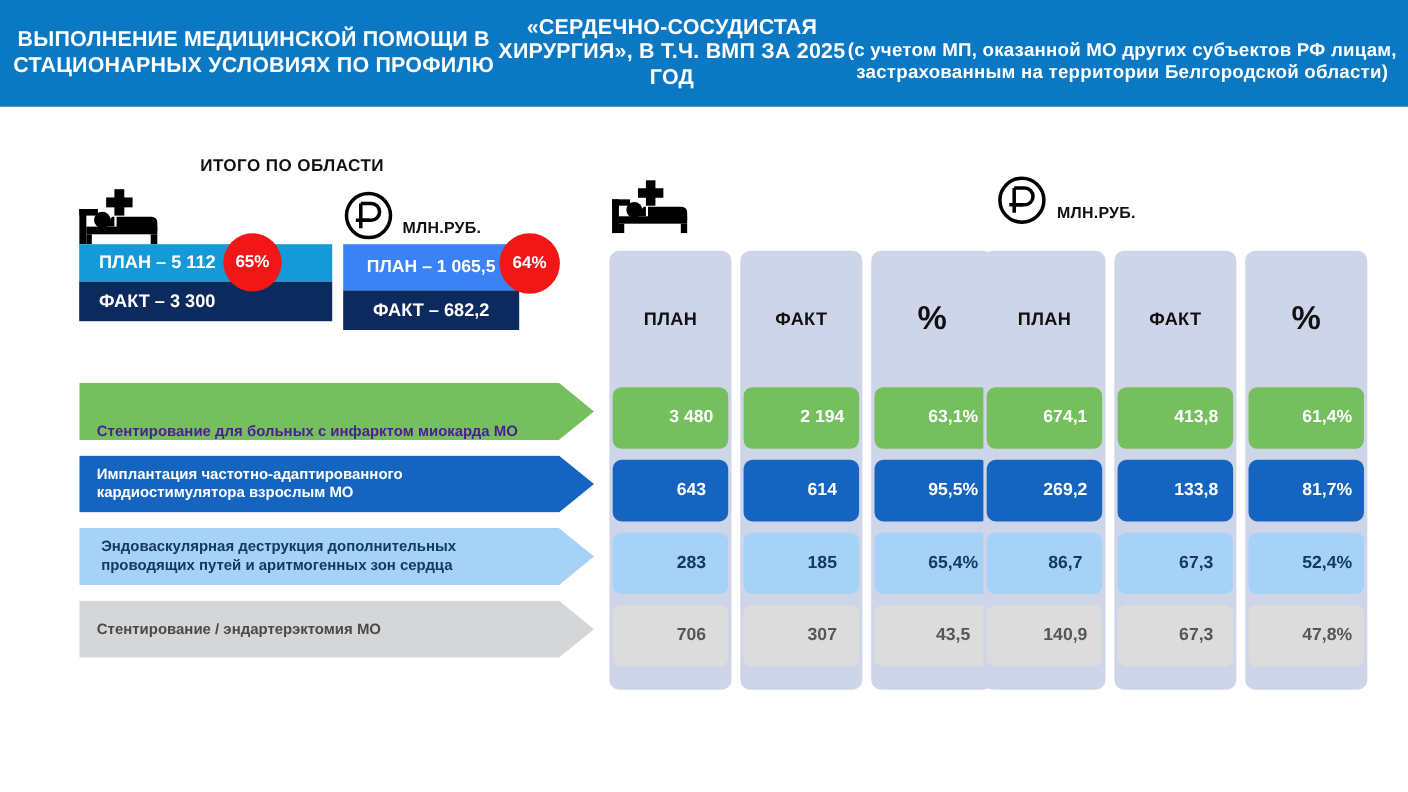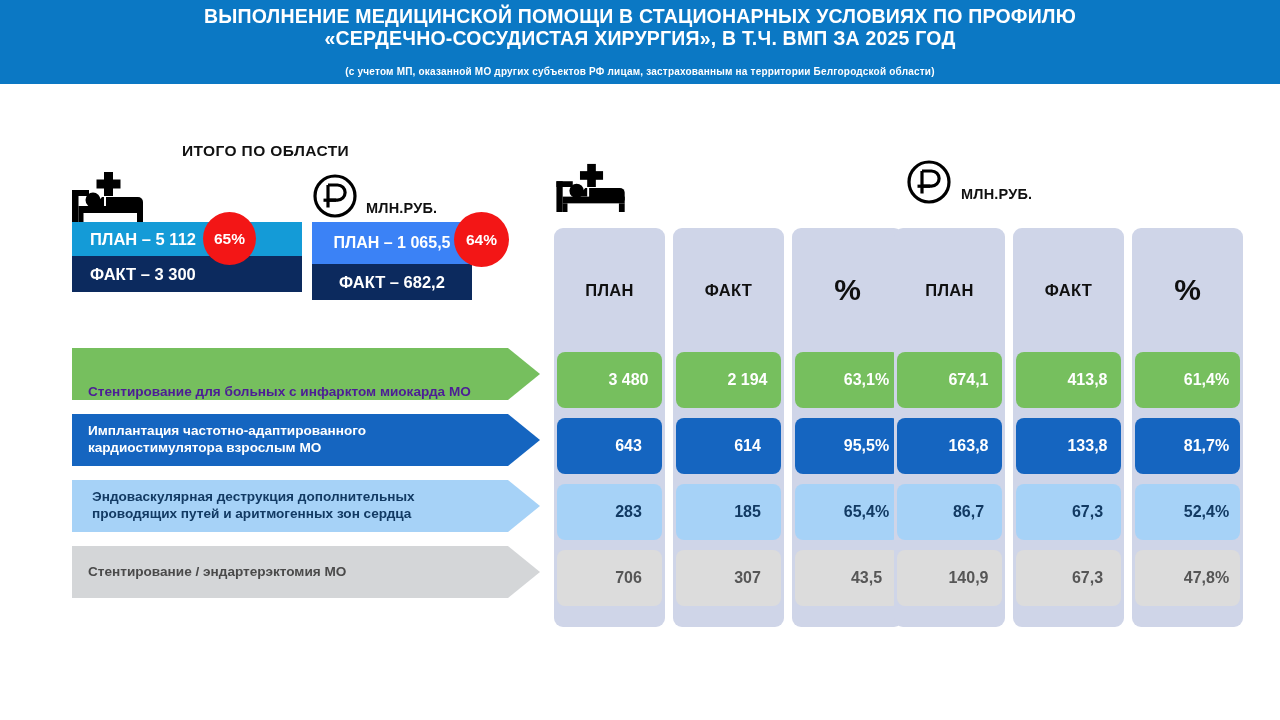--- a/index.html
+++ b/index.html
@@ -6,31 +6,31 @@
   body{
     width:1280px;height:720px;
     background:#ffffff;
     font-family:"Liberation Sans","DejaVu Sans",sans-serif;
     overflow:hidden;
     position:relative;
   }
 
   
   .title-band{
-    position:absolute;left:0;top:0;width:1280px;height:84px;
+    position:absolute;left:0;top:0;width:1280px;height:97px;
     background:#0B78C4;
-    display:flex;flex-direction:column;align-items:center;justify-content:center;
+    display:flex;flex-direction:row;align-items:center;justify-content:center;
     box-sizing:border-box;padding:4px 10px 6px;
   }
   .title-line{
     color:#ffffff;font-weight:bold;text-align:center;
     letter-spacing:.2px;line-height:1.16;
   }
   .title-line.l1,.title-line.l2{font-size:19.5px;}
-  .title-line.l3{font-size:10px;margin-top:16px;}
+  .title-line.l3{font-size:17px;margin-top:16px;}
 
   
   .summary-heading{
     position:absolute;left:182px;top:142px;
     font-size:15.5px;font-weight:bold;color:#111;letter-spacing:.4px;
   }
 
   .sum-block{position:absolute;}
   .sum-block.a{left:72px;top:168px;width:230px;}
   .sum-block.b{left:312px;top:168px;width:160px;}
@@ -233,21 +233,21 @@
     <div class="cell c1">95,5%</div>
     <div class="cell c2">65,4%</div>
     <div class="cell c3">43,5</div>
   </div>
 </div>
 
 <div class="group g2">
   <div class="col">
     <div class="col-head txt">ПЛАН</div>
     <div class="cell c0">674,1</div>
-    <div class="cell c1">163,8</div>
+    <div class="cell c1">269,2</div>
     <div class="cell c2">86,7</div>
     <div class="cell c3">140,9</div>
   </div>
   <div class="col">
     <div class="col-head txt">ФАКТ</div>
     <div class="cell c0">413,8</div>
     <div class="cell c1">133,8</div>
     <div class="cell c2">67,3</div>
     <div class="cell c3">67,3</div>
   </div>

